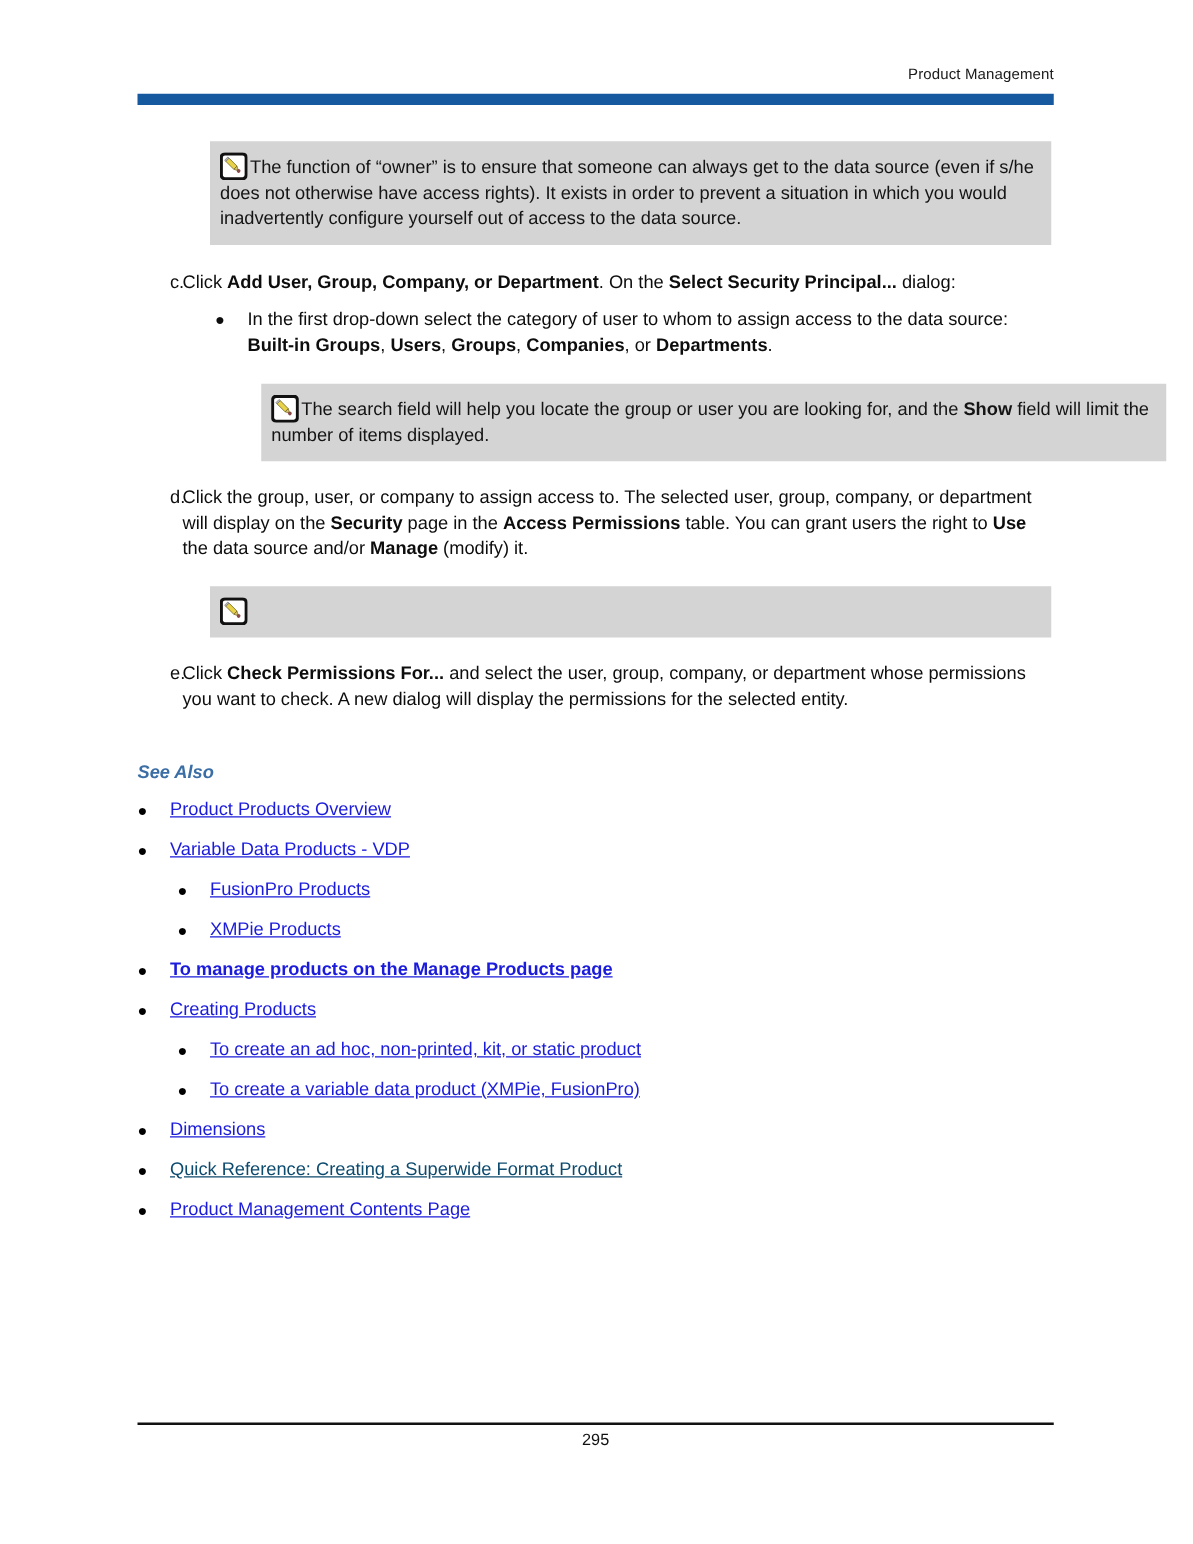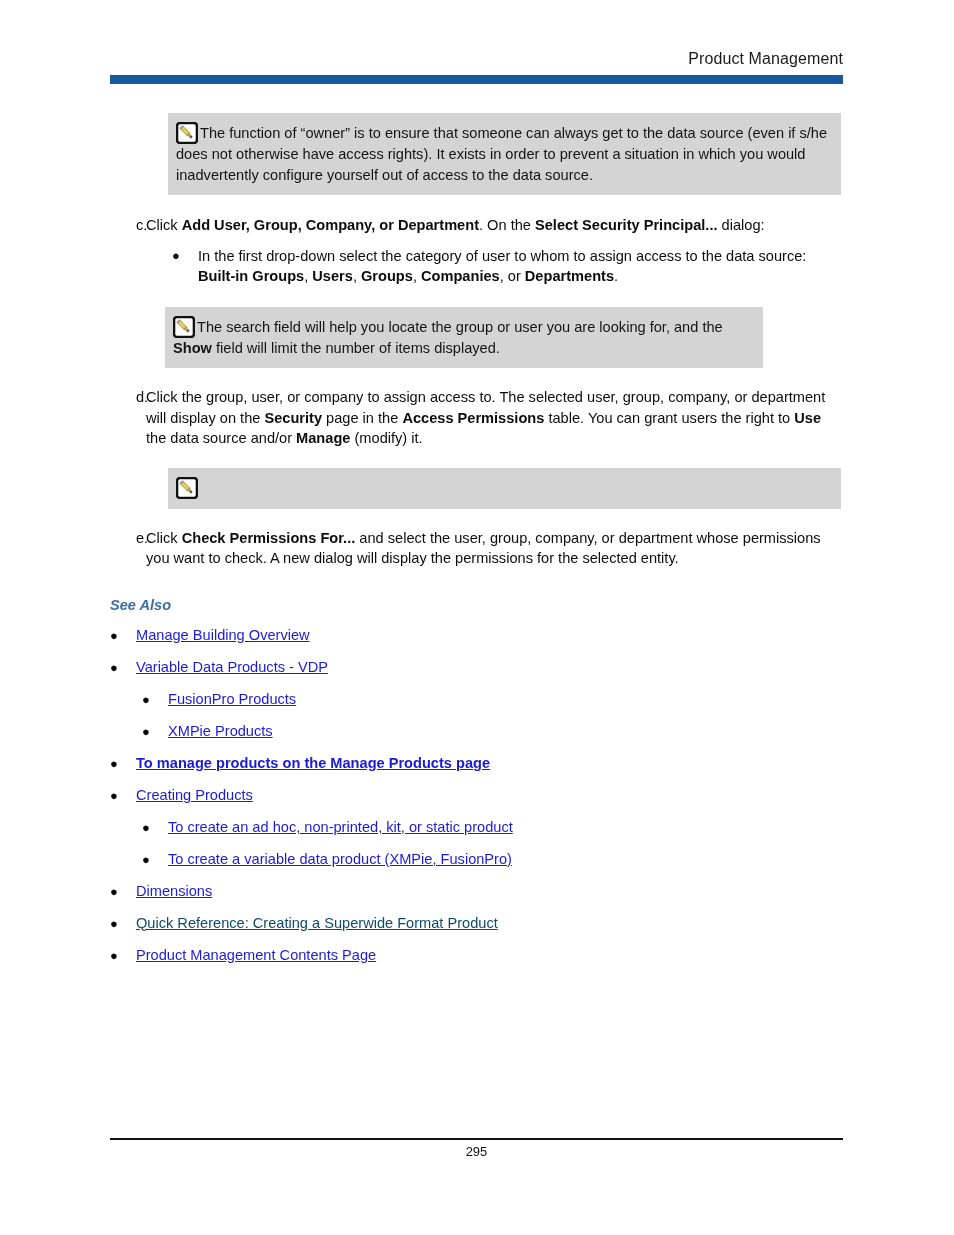--- a/index.html
+++ b/index.html
@@ -25,21 +25,21 @@
 
   
   .header-area {
     position: absolute;
     left: 110px;
     top: 50px;
     width: 733px;
   }
   .header-title {
     text-align: right;
-    font-size: 16px;
+    font-size: 12px;
     color: #1a1a1a;
     letter-spacing: 0.1px;
     line-height: 18px;
   }
   .header-rule {
     margin-top: 7px;
     height: 9px;
     width: 733px;
     background: #17599f;
   }
@@ -55,21 +55,21 @@
   
   .note {
     background: #d4d4d4;
     box-sizing: border-box;
     padding: 9px 12px 10px 8px;
     font-size: 14.6px;
     line-height: 20.5px;
     color: #141414;
   }
   .note.level1 { margin-left: 58px; width: 673px; }
-  .note.level2 { margin-left: 55px; width: 598px; }
+  .note.level2 { margin-left: 99px; width: 724px; }
 
   .note-icon {
     display: inline-block;
     width: 22px;
     height: 22px;
     vertical-align: -6px;
     margin-right: 2px;
   }
 
   
@@ -221,26 +221,26 @@
           </g>
         </svg>
       </span>
     </div>
 
     <div class="alpha-item" style="margin-top:19px;">
       <div class="alpha-marker">e.</div>
       <div class="alpha-text" id="step-2"><span>Click </span><b>Check Permissions For...</b><span> and select the user, group, company, or department whose permissions you want to check. A new dialog will display the permissions for the selected entity.</span></div>
     </div>
 
-    <div class="see-also" style="margin-top:28px;">See Also</div>
+    <div class="see-also" style="margin-top:40px;">See Also</div>
 
     <div id="see-also-list" style="margin-top:12px;">
         <div class="link-row" style="margin-top: 0px;">
           <div class="dot">●</div>
-          <div><span class="doc-link" style="color: rgb(27, 27, 219);">Manage Building Overview</span></div>
+          <div><span class="doc-link" style="color: rgb(27, 27, 219);">Product Products Overview</span></div>
         </div>
         <div class="link-row" style="margin-top: 11px;">
           <div class="dot">●</div>
           <div><span class="doc-link" style="color: rgb(27, 27, 219); text-decoration: underline;">Variable Data Products - VDP</span></div>
         </div>
         <div class="link-row indent" style="margin-top: 11px;">
           <div class="dot">●</div>
           <div><span class="doc-link" style="color: rgb(27, 27, 219);">FusionPro Products</span></div>
         </div>
         <div class="link-row indent" style="margin-top: 11px;">

